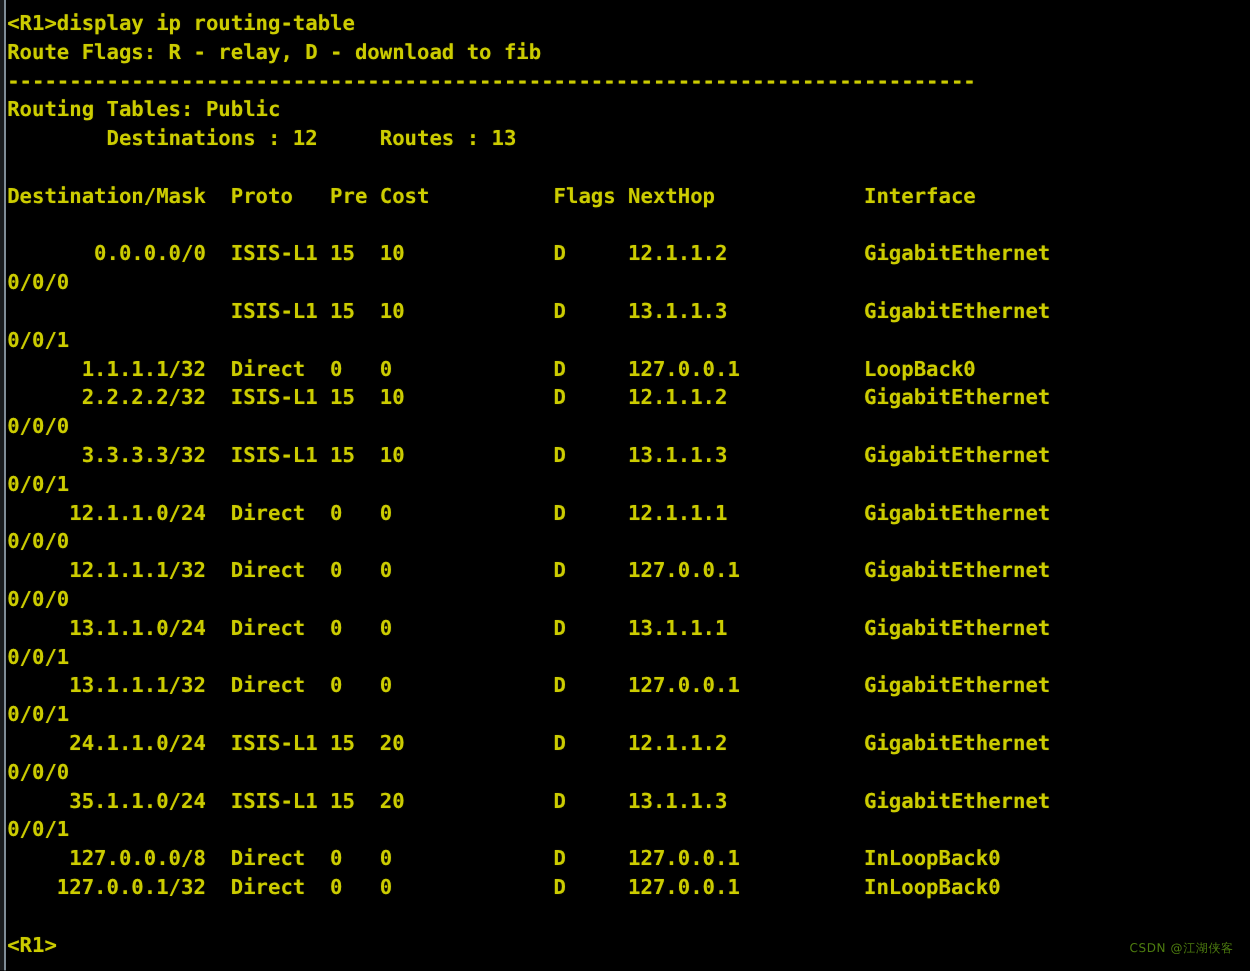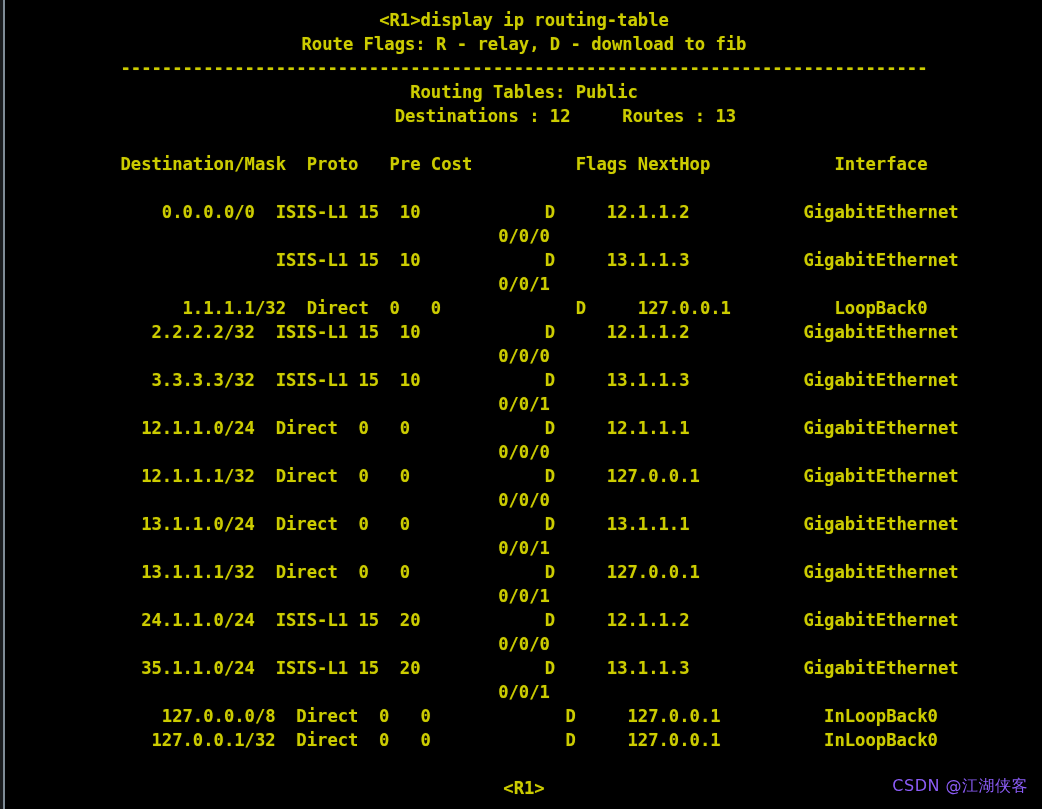--- a/index.html
+++ b/index.html
@@ -7,21 +7,20 @@
     padding: 0;
     background: #000000;
   }
   #terminal {
     position: relative;
     width: 1042px;
     height: 809px;
     background: #000000;
     overflow: hidden;
     box-sizing: border-box;
-    text-align: center;
   }
   
   .left-chrome {
     position: absolute;
     left: 0; top: 0;
     width: 6px; height: 100%;
     background: linear-gradient(to right, #1a1c1e 0px, #1a1c1e 3px, #7f8c96 3px, #7f8c96 5px, #000000 5px);
   }
   .console {
     position: absolute;
@@ -40,22 +39,22 @@
     color: #cccc00;
     white-space: pre;
     font-weight: bold;
     text-shadow: 0 0 1px rgba(204,204,0,0.35);
   }
   .watermark {
     position: absolute;
     right: 14px;
     bottom: 12px;
     font-family: "DejaVu Sans", "Liberation Sans", sans-serif;
-    font-size: 16px;
-    color: #8b5cf6;
+    font-size: 10px;
+    color: #4d7c0f;
     letter-spacing: 0.5px;
     white-space: nowrap;
   }
 </style>
 </head>
 <body>
 
 <div id="terminal">
   <div class="left-chrome"></div>
 

